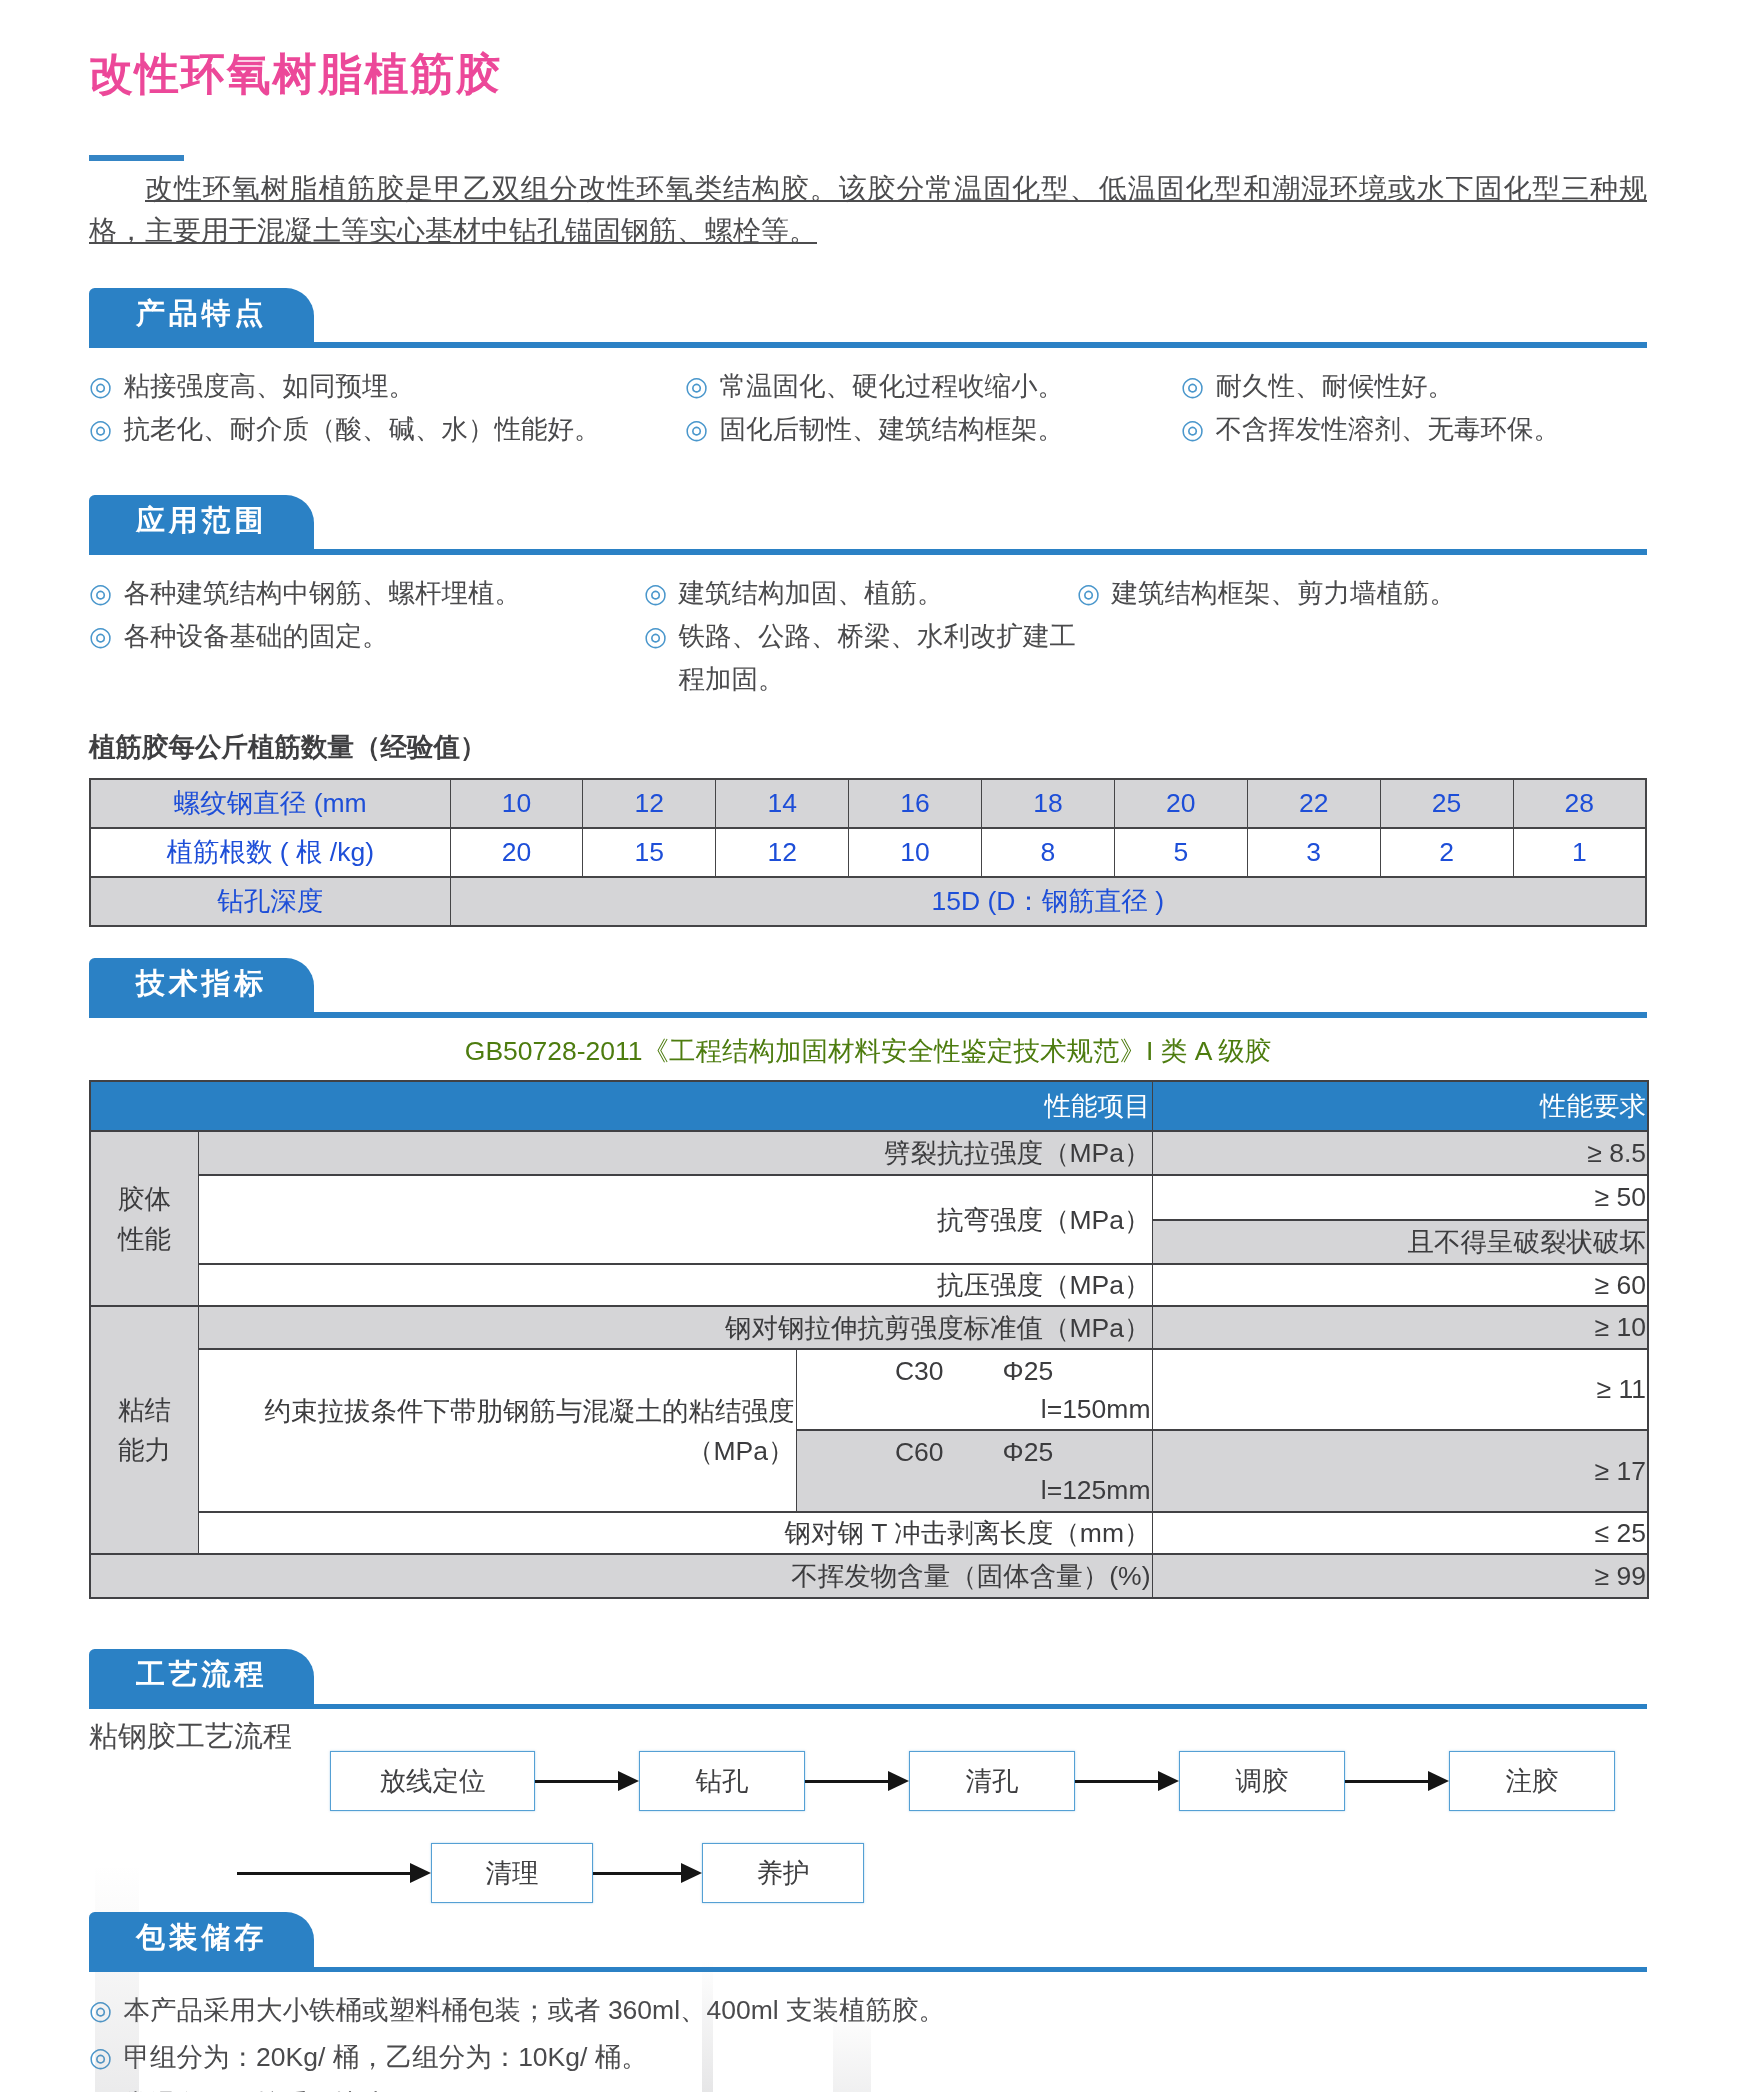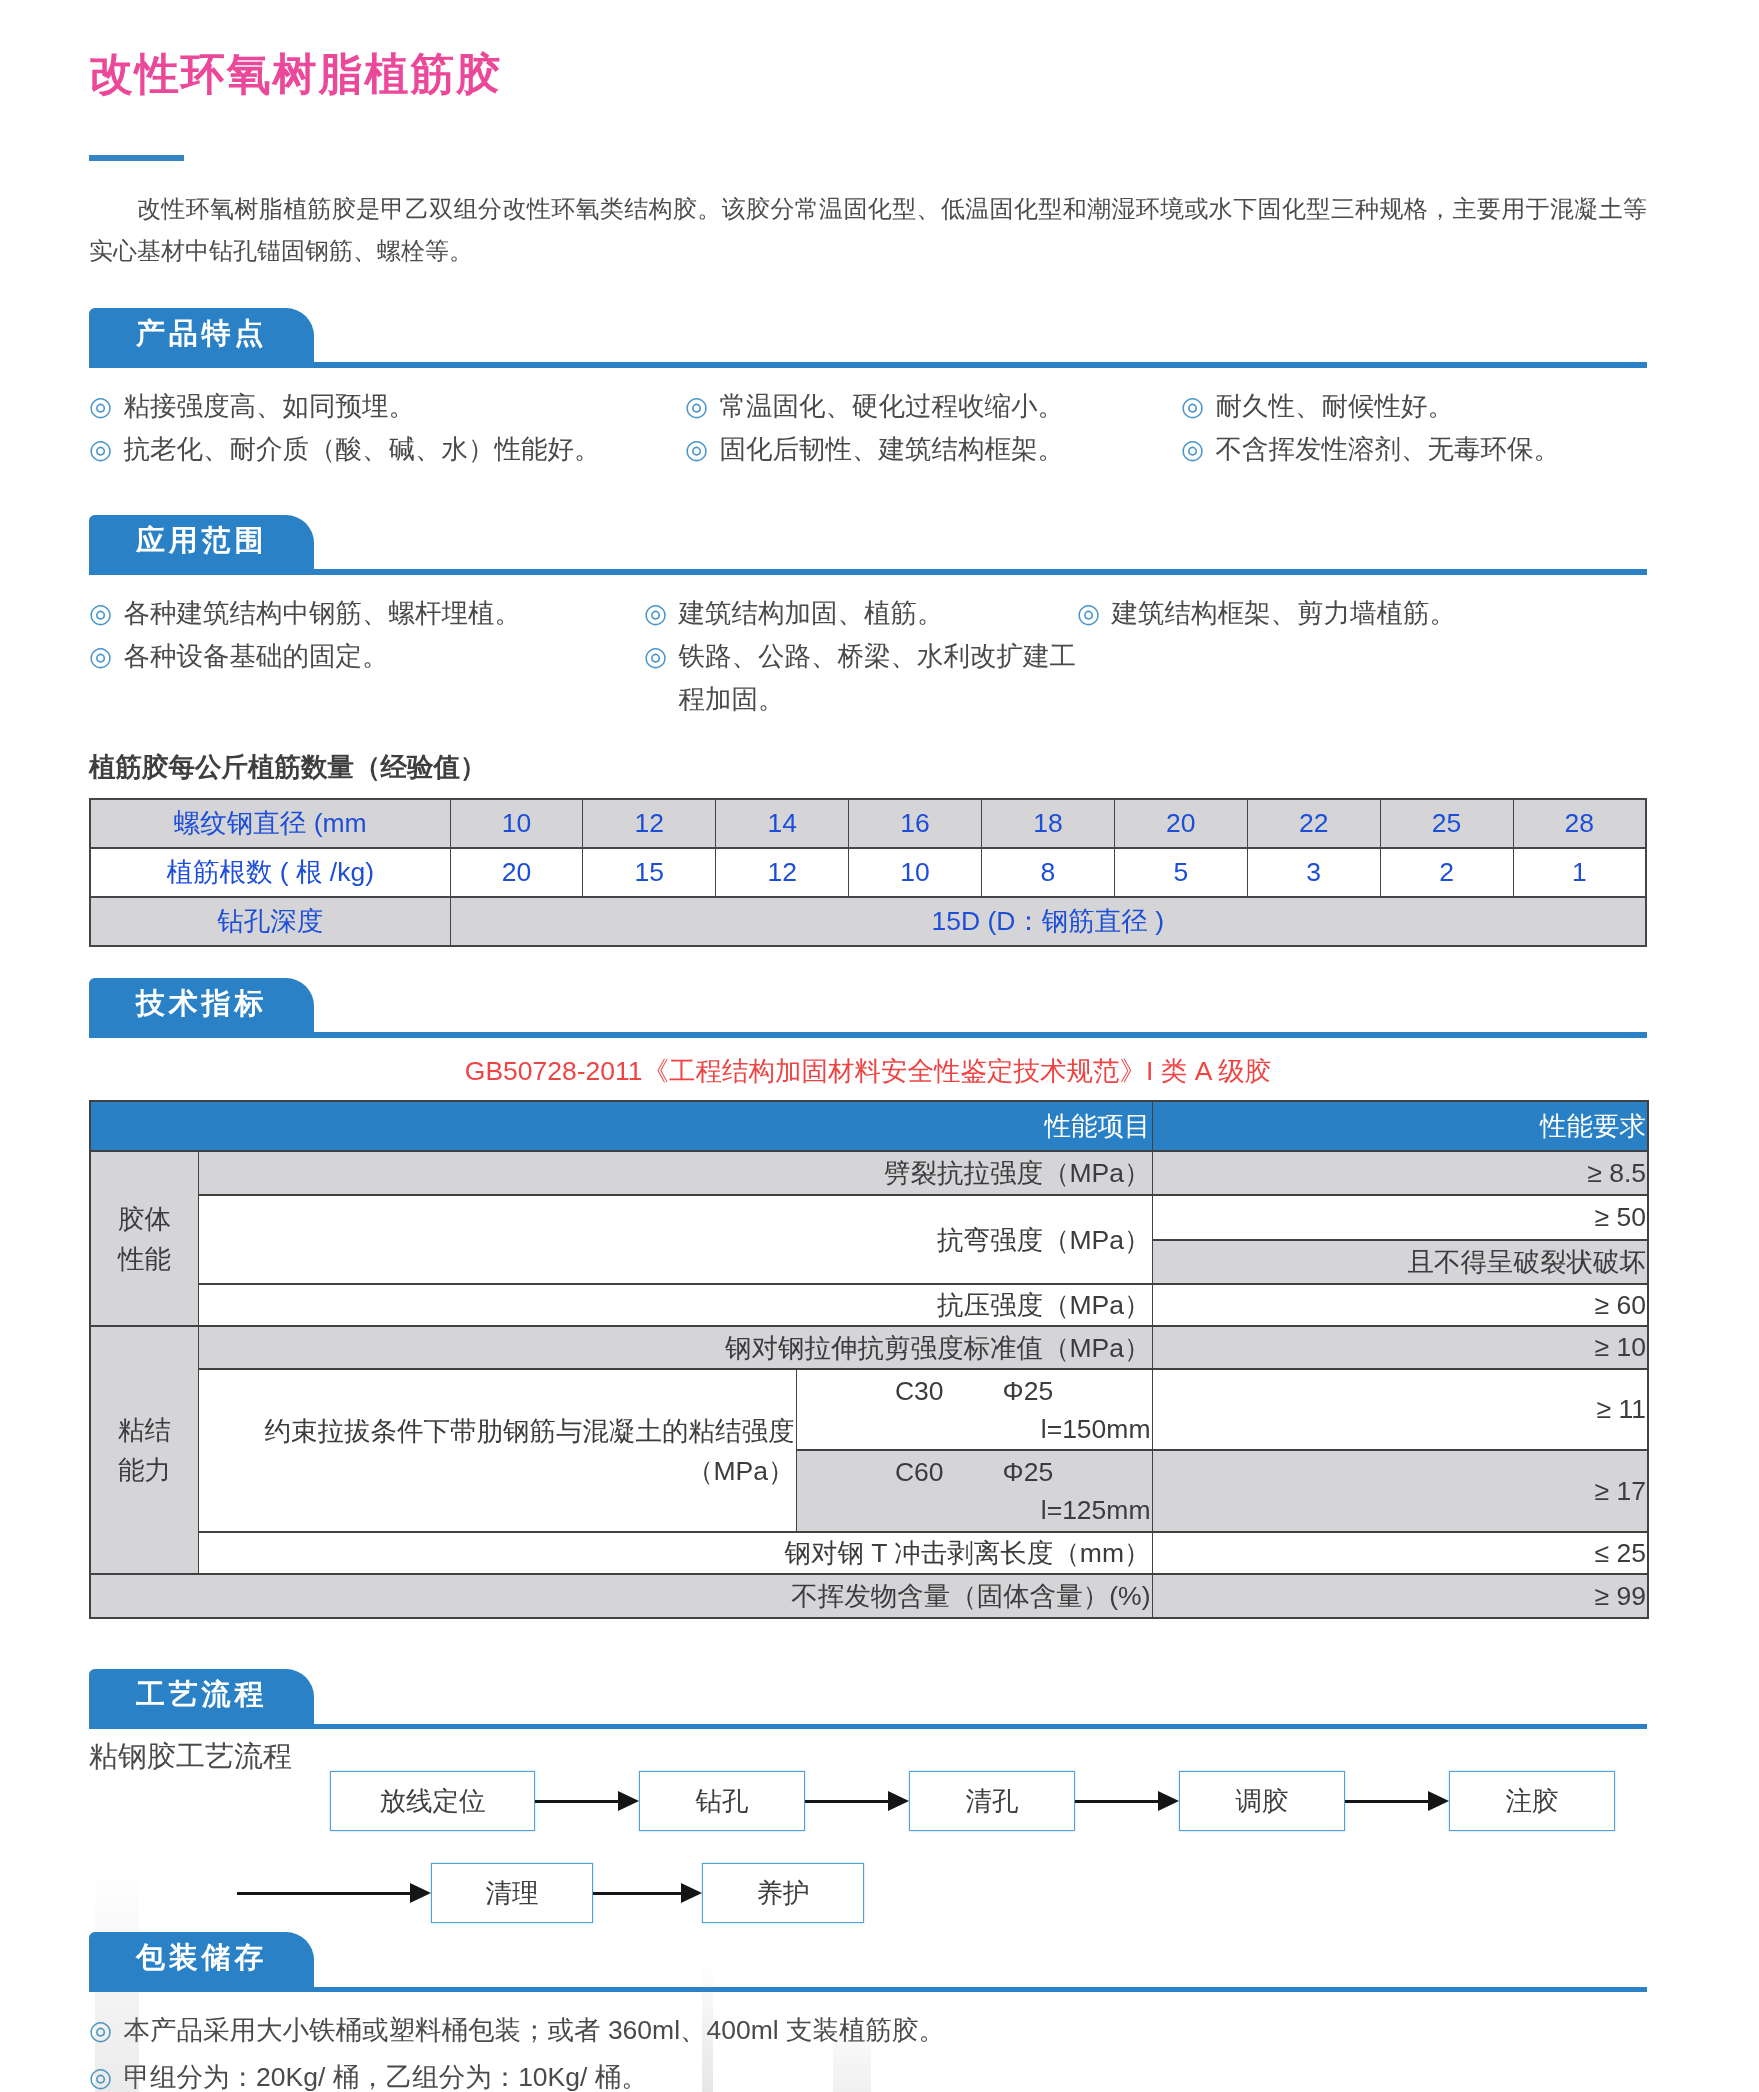--- a/index.html
+++ b/index.html
@@ -6,21 +6,21 @@
   body {
     width:1759px; height:2092px; position:relative; overflow:hidden;
     background:#ffffff; color:#4b4b4d;
     font-family:"Liberation Sans","DejaVu Sans",sans-serif;
   }
   .content { position:relative; width:1558px; margin-left:89px; }
 
   
   .doc-title { margin-top:45px; font-size:44px; font-weight:bold; color:#ec4899; letter-spacing:1.9px; }
   .title-dash { width:95px; height:5.7px; background:#3585c5; margin-top:51px; }
-  .intro { margin-top:27px; font-size:24px; line-height:42px; color:#4c4c4e; text-indent:2em; text-align:justify; }
+  .intro { margin-top:7px; font-size:28px; line-height:42px; color:#4c4c4e; text-indent:2em; text-align:justify;text-decoration:underline; }
 
   
   .section-head { position:relative; height:60px; }
   .section-badge {
     position:absolute; left:0; top:0; height:60px; box-sizing:border-box;
     background:#2b81c5; color:#fff; font-size:29px; font-weight:bold; letter-spacing:3.8px;
     display:flex; align-items:center; justify-content:center; padding:0 47px 7.6px 47px;
     border-radius:5.7px 28px 0 0; z-index:2;
   }
   .section-line { position:absolute; left:0; right:0; bottom:0; height:5.7px; background:#2b81c5; }
@@ -38,21 +38,21 @@
   
   .rebar-title { margin-top:28px; font-size:26.5px; font-weight:bold; color:#3f3f41; }
   table { border-collapse:collapse; table-layout:fixed; width:100%; }
   .rebar-table { margin-top:13.2px; border:2.8px solid #454547; }
   .rebar-table td { border:1.9px solid #454547; border-top-width:2.8px; border-bottom-width:2.8px;
     height:45px; text-align:center; vertical-align:middle; font-size:26.5px; color:#1d4ed8; }
   .gray { background:#d5d5d7; }
   .white { background:#ffffff; }
 
   
-  .standard-line { margin-top:15px; text-align:center; font-size:26.5px; color:#ef4444; }
+  .standard-line { margin-top:15px; text-align:center; font-size:26.5px; color:#4d7c0f; }
   .tech-table { margin-top:11.4px; border:2.8px solid #414144; }
   .tech-table th, .tech-table td {
     border-left:1.9px solid #414144; border-right:1.9px solid #414144;
     border-top:2.8px solid #414144; border-bottom:2.8px solid #414144;
     text-align:right; vertical-align:middle; font-size:26.5px; color:#3c3c3e; font-weight:normal;
   }
   .tech-table th { background:#2980c4; color:#ffffff; height:46px; }
   .h44{height:42px} .h45{height:43px} .h46{height:44px} .h48{height:45px} .h86{height:81px} .h87{height:82px}
   .groupcell { word-break:break-all; line-height:40px; padding:0 26.5px; }
   .condline { display:flex; justify-content:center; gap:59px; line-height:38px; }

